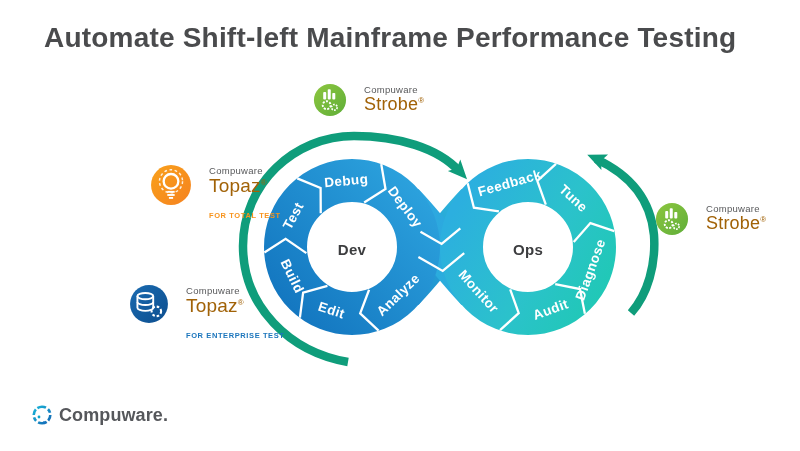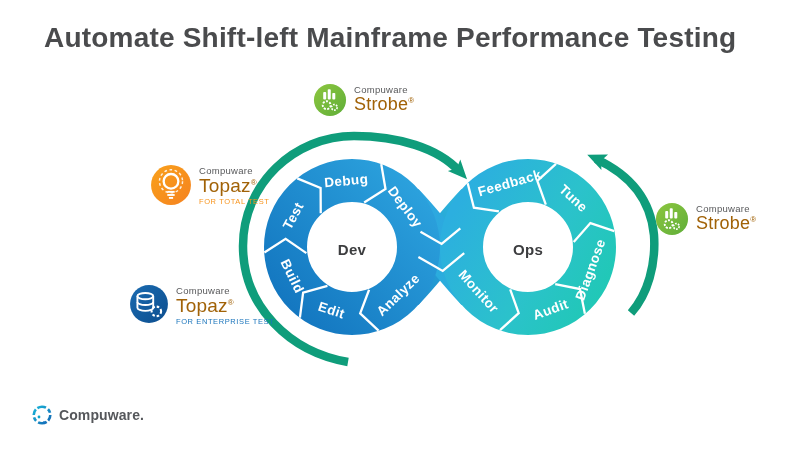--- a/index.html
+++ b/index.html
@@ -7,30 +7,30 @@
          font-family:"Liberation Sans",sans-serif;padding-left:35px;}
   .page-title{position:absolute;left:44px;top:22px;margin:0;font-size:28px;font-weight:600;
               color:#4a4b4d;letter-spacing:.2px;}
   .diagram-svg{position:absolute;left:0;top:0;}
   .seg-label{fill:#ffffff;font-size:13.5px;font-weight:bold;letter-spacing:.4px;
              text-anchor:middle;dominant-baseline:central;}
   .center-label{fill:#3c3d3f;font-size:15px;font-weight:bold;text-anchor:middle;
                 dominant-baseline:central;letter-spacing:.3px;}
   .chev{fill:none;stroke:#ffffff;stroke-width:2.3;stroke-linejoin:miter;}
   
-  .logo{position:absolute;display:flex;align-items:flex-start;gap:7px;}
+  .logo{position:absolute;display:flex;align-items:flex-start;gap:17px;}
   .logo .txt{display:flex;flex-direction:column;line-height:1.05;}
   .brand{font-size:9.5px;color:#58595b;letter-spacing:.3px;margin-top:2px;}
   .product{font-size:18px;color:#a16207;letter-spacing:.2px;}
   .product sup{font-size:8px;}
-  .subtitle{font-size:7.5px;font-weight:normal;letter-spacing:.6px;margin-top:2px;}
+  .subtitle{font-size:7.5px;font-weight:bold;letter-spacing:.6px;margin-top:16px;}
   .subtitle.orange{color:#f7941e;}
   .subtitle.blue{color:#1b75bc;}
   .corp{position:absolute;display:flex;align-items:center;gap:6px;}
-  .corp-name{font-size:14px;font-weight:600;color:#55575b;letter-spacing:.1px;}
+  .corp-name{font-size:18px;font-weight:600;color:#55575b;letter-spacing:.1px;}
 </style>
 </head>
 <body>
 
 <div class="stage">
 
   <h1 class="page-title">Automate Shift-left Mainframe Performance Testing</h1>
 
   <svg class="diagram-svg" width="800" height="451" viewBox="0 0 800 451">
     <defs>

